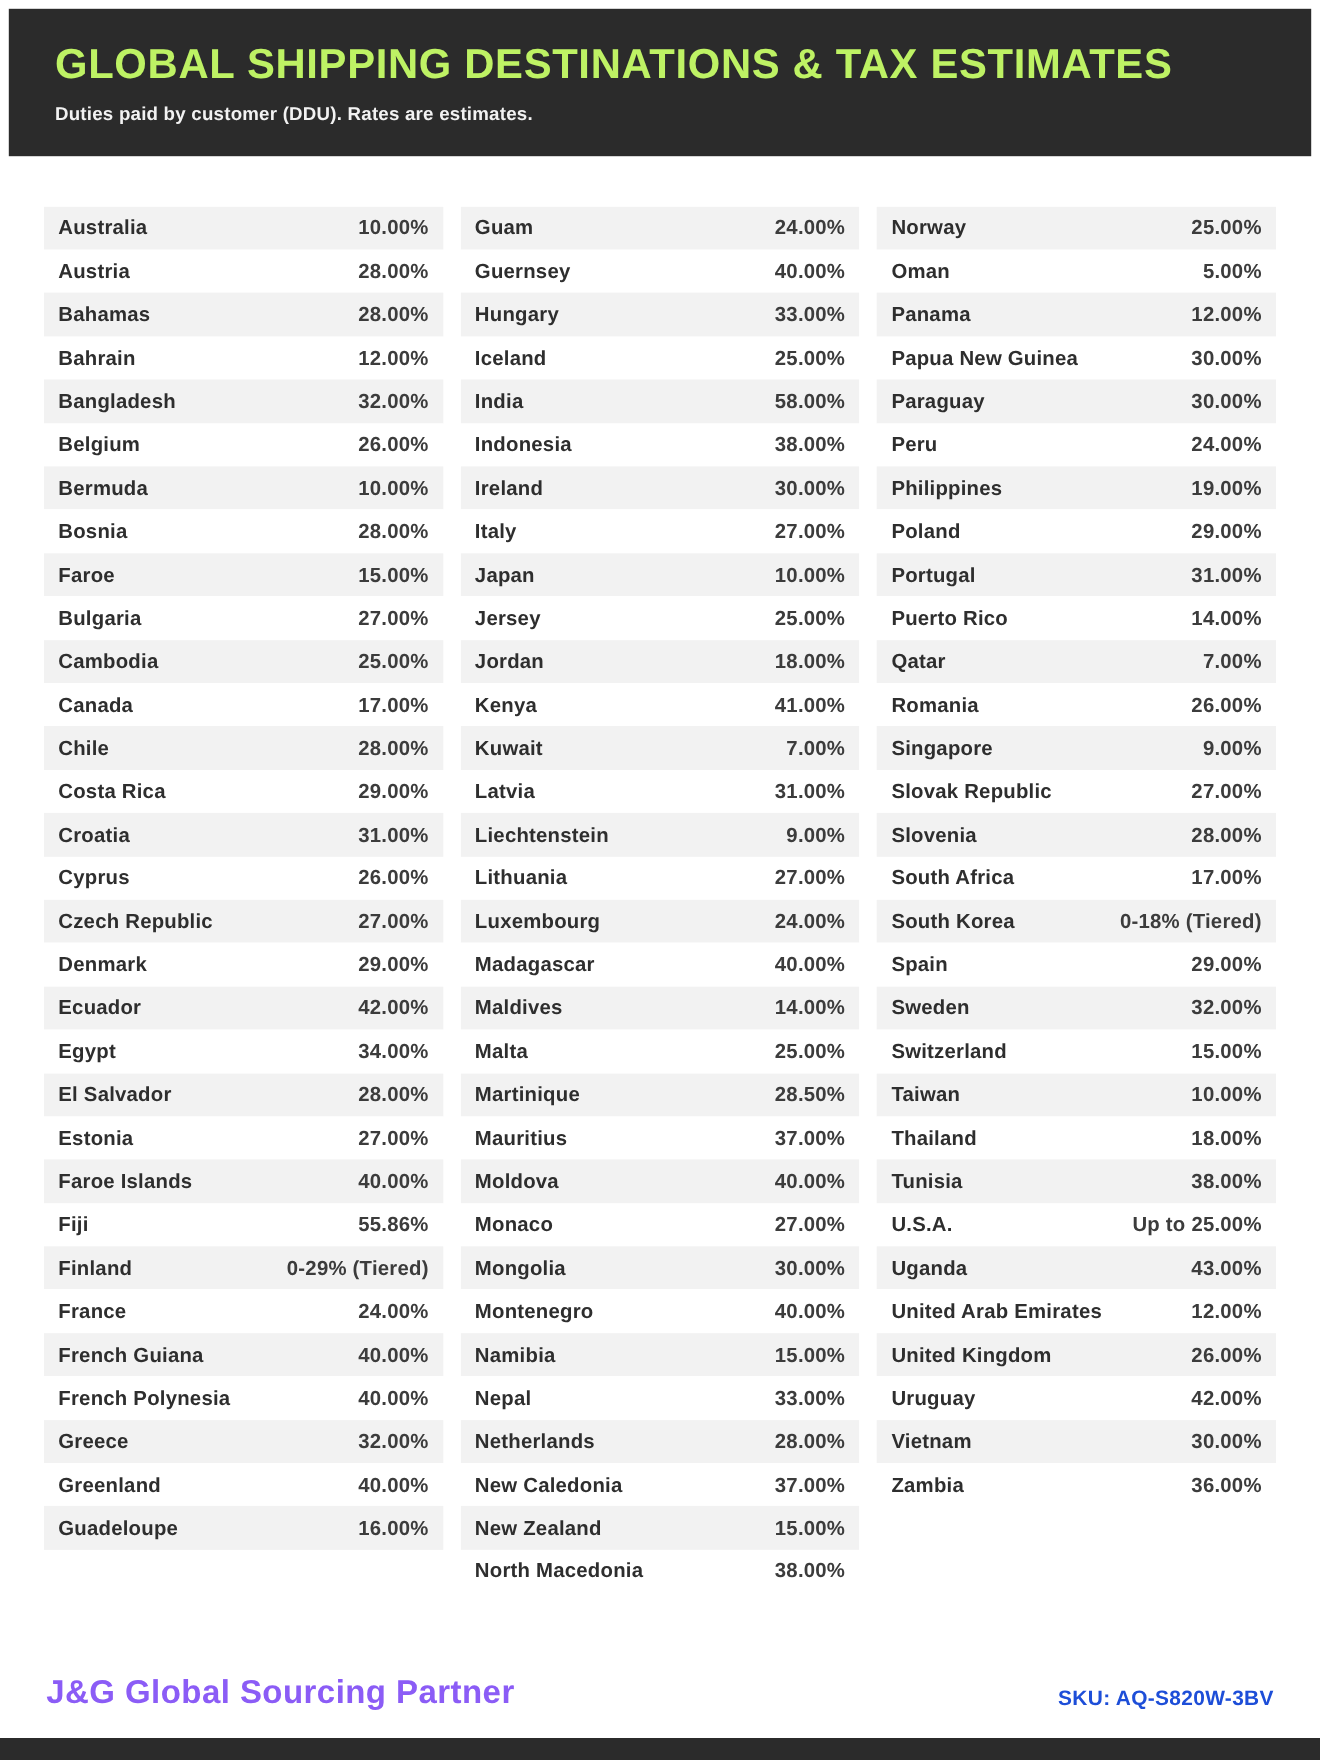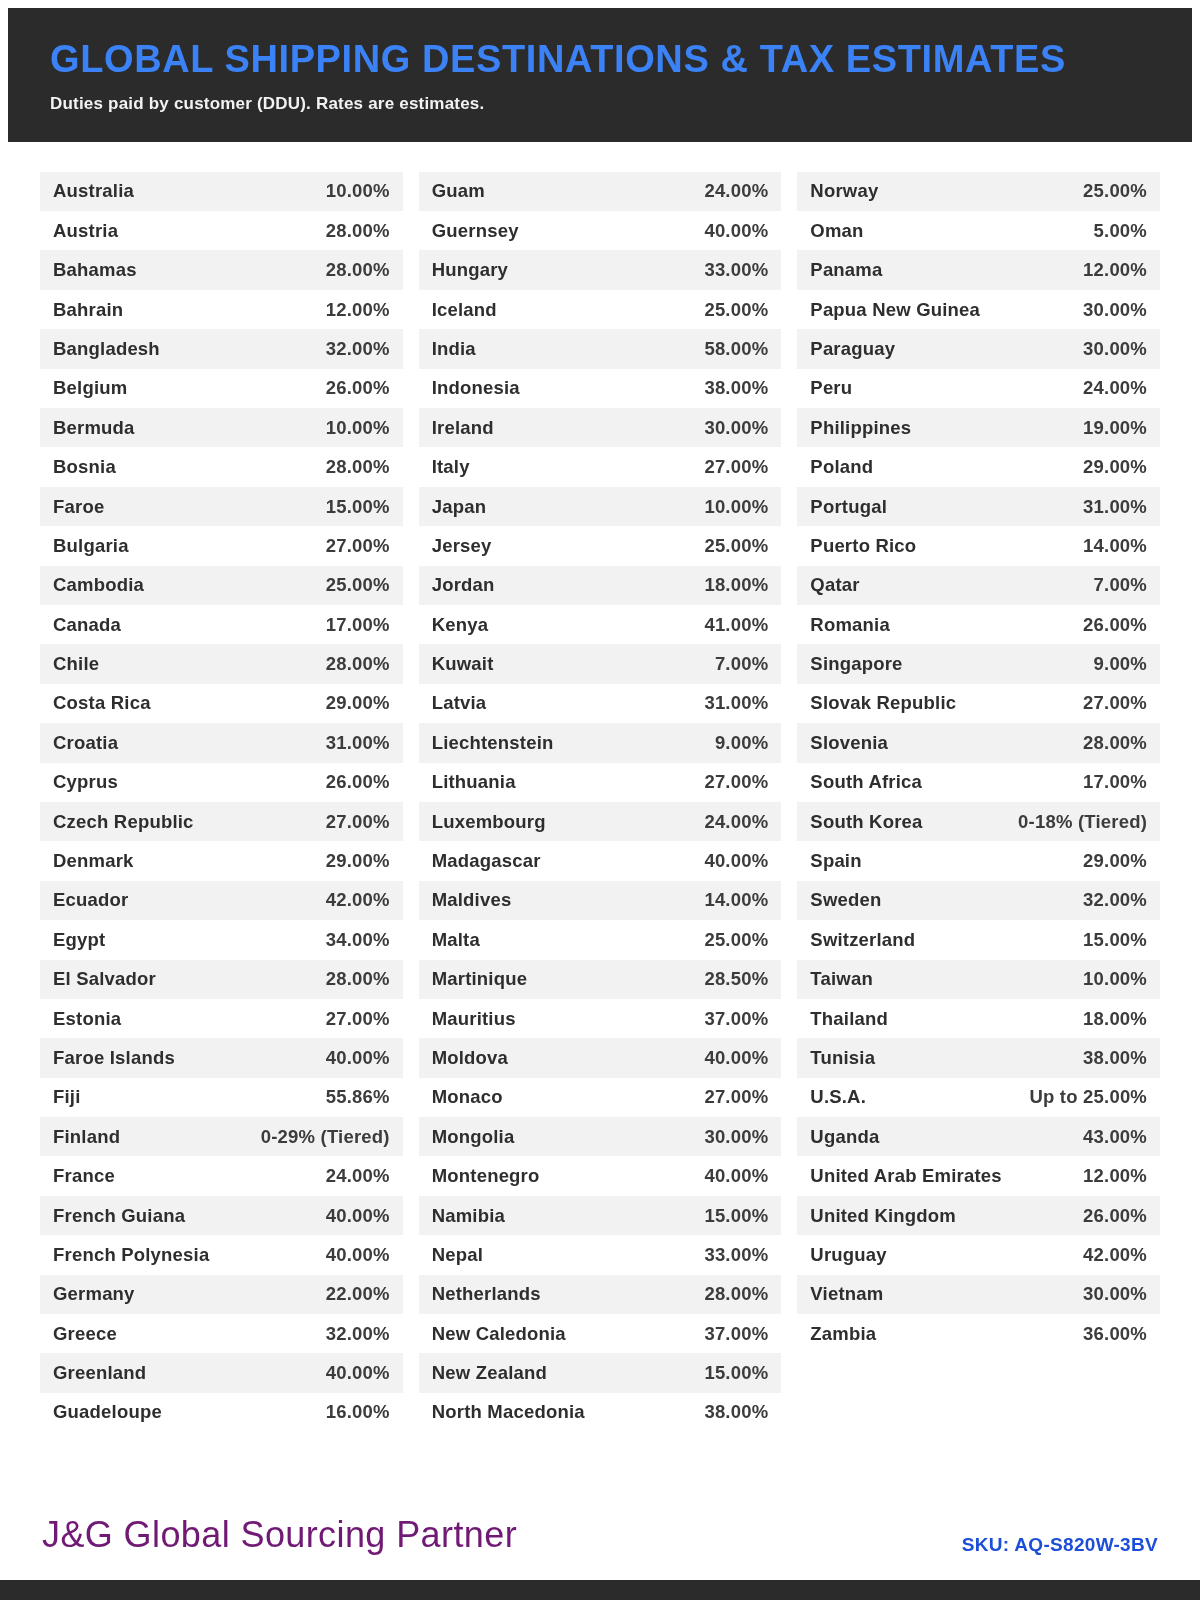--- a/index.html
+++ b/index.html
@@ -10,38 +10,39 @@
     position: relative;
     overflow: hidden;
     font-family: "Liberation Sans", sans-serif;
   }
   .header {
     background: #2b2b2b;
     margin: 8px 8px 0 8px;
     padding: 30px 42px 28px 42px;
   }
   .title {
-    color: #3b82f6;
+    color: #bef264;
     font-size: 38px;
     font-weight: 800;
     letter-spacing: 0.6px;
     line-height: 1.15;
   }
   .subtitle {
     color: #f2f2f2;
     font-size: 17px;
     font-weight: 700;
     margin-top: 12px;
     letter-spacing: 0.2px;
   }
   .content {
     display: flex;
     gap: 16px;
     padding: 30px 40px 0 40px;
     align-items: flex-start;
+    margin-top: 16px;
   }
   .col { flex: 1; }
   .row {
     display: flex;
     justify-content: space-between;
     align-items: center;
     height: 39.4px;
     padding: 0 13px;
   }
   .row:nth-child(odd) { background: #f2f2f2; }
@@ -64,23 +65,23 @@
   .footer {
     position: absolute;
     left: 42px;
     right: 42px;
     bottom: 44px;
     display: flex;
     justify-content: space-between;
     align-items: flex-end;
   }
   .brand {
-    color: #701a75;
-    font-size: 36px;
-    font-weight: 400;
+    color: #8b5cf6;
+    font-size: 30px;
+    font-weight: 700;
     letter-spacing: 0.4px;
   }
   .sku {
     color: #1d4ed8;
     font-size: 19px;
     font-weight: 700;
     letter-spacing: 0.3px;
   }
   .bottom-bar {
     position: absolute;
@@ -207,24 +208,20 @@
       </div>
       <div class="row">
         <span class="country">French Guiana</span>
         <span class="rate">40.00%</span>
       </div>
       <div class="row">
         <span class="country">French Polynesia</span>
         <span class="rate">40.00%</span>
       </div>
       <div class="row">
-        <span class="country">Germany</span>
-        <span class="rate">22.00%</span>
-      </div>
-      <div class="row">
         <span class="country">Greece</span>
         <span class="rate">32.00%</span>
       </div>
       <div class="row">
         <span class="country">Greenland</span>
         <span class="rate">40.00%</span>
       </div>
       <div class="row">
         <span class="country">Guadeloupe</span>
         <span class="rate">16.00%</span>

